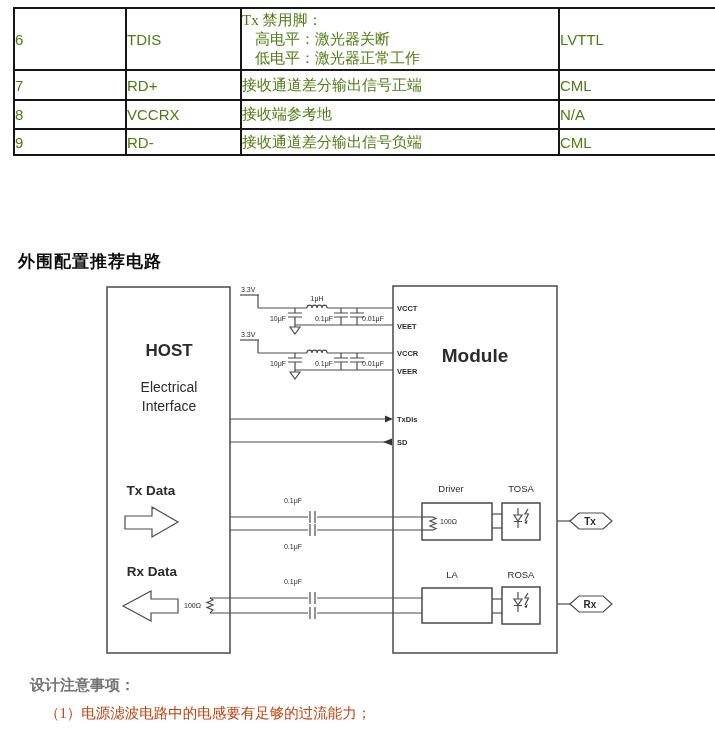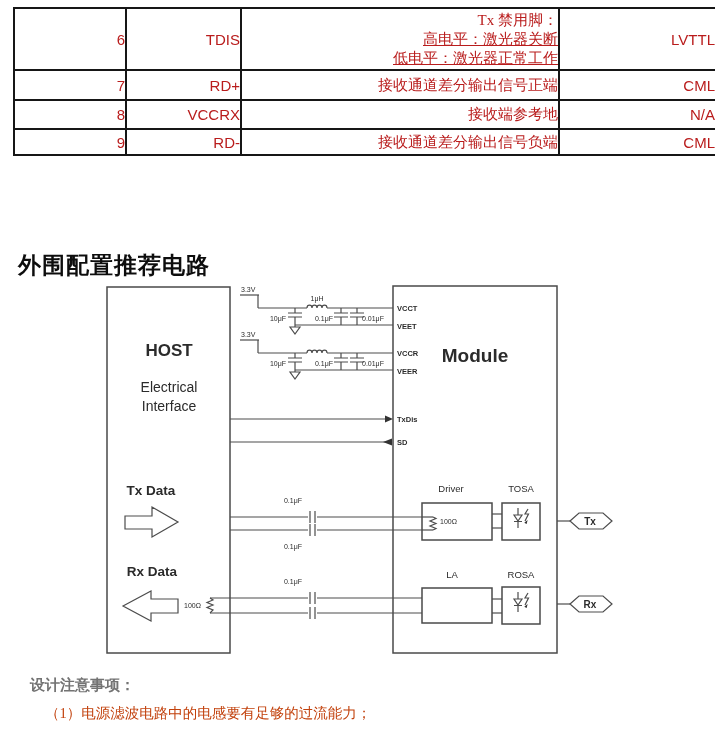--- a/index.html
+++ b/index.html
@@ -1,30 +1,30 @@
 <!DOCTYPE html>
 <html><head>
 <meta charset="utf-8">
 <style>
   html,body{margin:0;padding:0;background:#fff;}
   .page{position:relative;width:715px;height:750px;background:#ffffff;overflow:hidden;
         font-family:"Liberation Sans",sans-serif;color:#141414;}
   
   table.pins{position:absolute;left:13px;top:7px;width:694px;border-collapse:collapse;
              table-layout:fixed;}
-  table.pins td{border:2px solid #161616;text-align:right;vertical-align:middle;
-                font-size:15px;color:#b91c1c;padding:0;}
+  table.pins td{border:2px solid #161616;text-align:left;vertical-align:middle;
+                font-size:15px;color:#4d7c0f;padding:0;}
   td.c1{width:110px;} td.c2{width:113px;} td.c3{width:316px;} td.c4{width:155px;margin-top:9px;}
   td.desc{text-align:left;padding:2px 6px 2px 6px;
           font-family:"Liberation Serif",serif;font-size:14.5px;line-height:19px;}
-  .ind{padding-left:19px;text-decoration:underline;}
+  .ind{padding-left:13px;}
   tr.r6{height:62px;} tr.r7{height:30px;} tr.r8{height:29px;}
   tr.r9{height:26px;} tr.r10{height:28px;}
   
-  .sec-title{position:absolute;left:18px;top:250px;font-size:23px;font-weight:700;
+  .sec-title{position:absolute;left:18px;top:250px;font-size:17px;font-weight:700;
              color:#0d0d0d;letter-spacing:1px;}
   .notes{position:absolute;left:30px;top:676px;width:600px;}
   .notes-title{font-size:15px;font-weight:700;color:#737373;}
   .note-item{font-family:"Liberation Serif",serif;font-size:14.5px;color:#c2410c;
              margin-top:9px;padding-left:15px;}
   
   svg.diag{position:absolute;left:0;top:0;}
   .ln{stroke:#4c4c4c;stroke-width:1.2;fill:none;}
   .bx{stroke:#4a4a4a;stroke-width:1.5;fill:none;}
   .ol{stroke:#4c4c4c;stroke-width:1.2;fill:#ffffff;}

